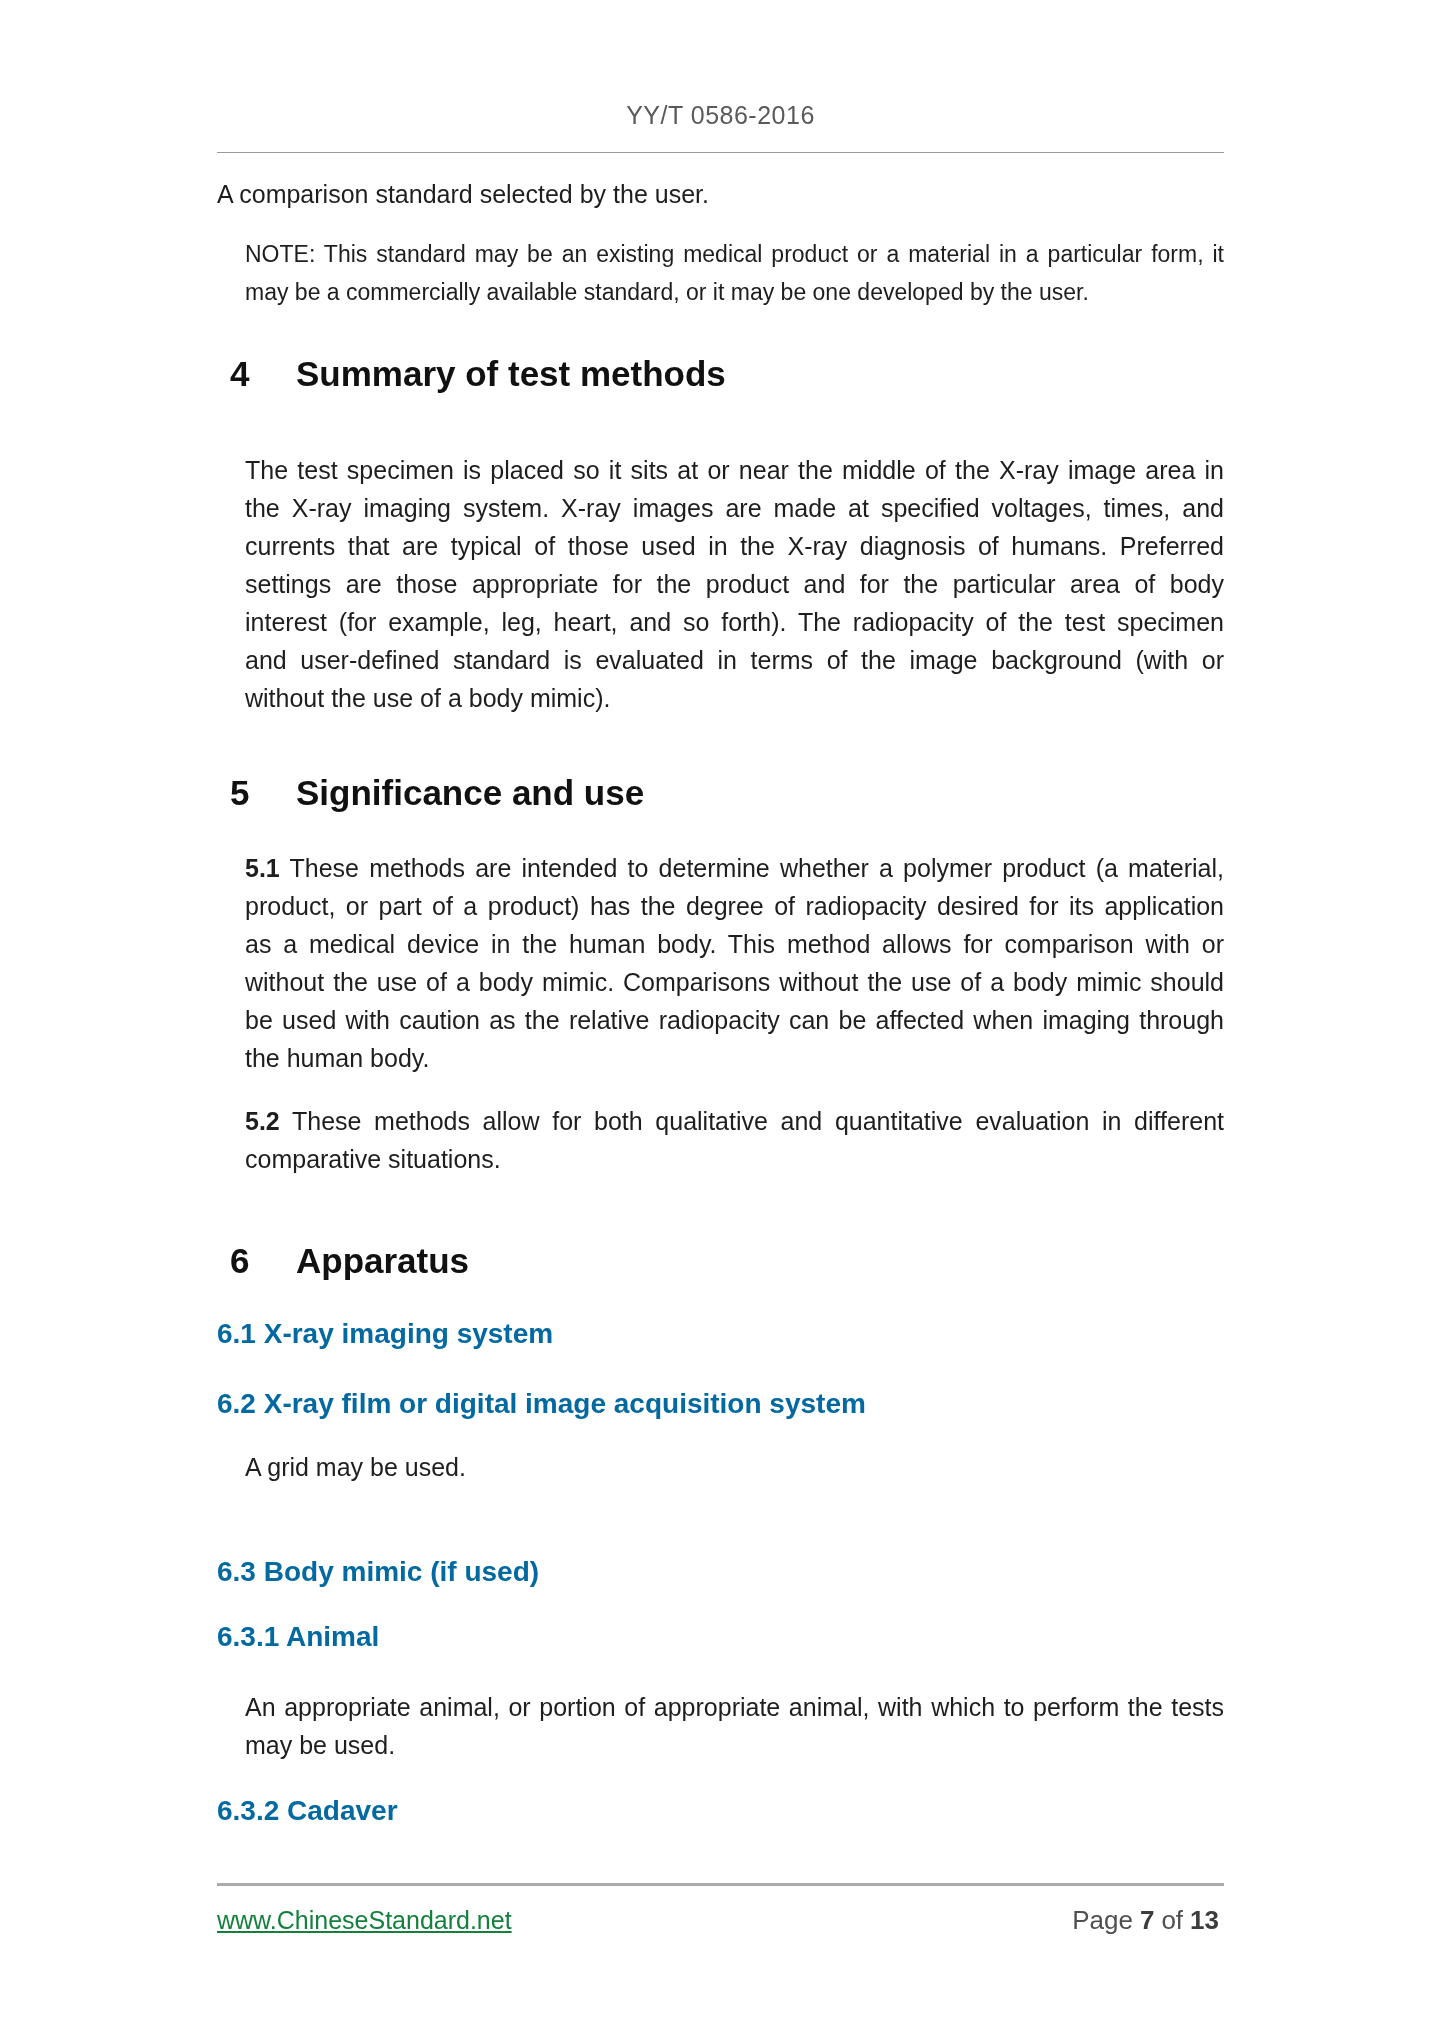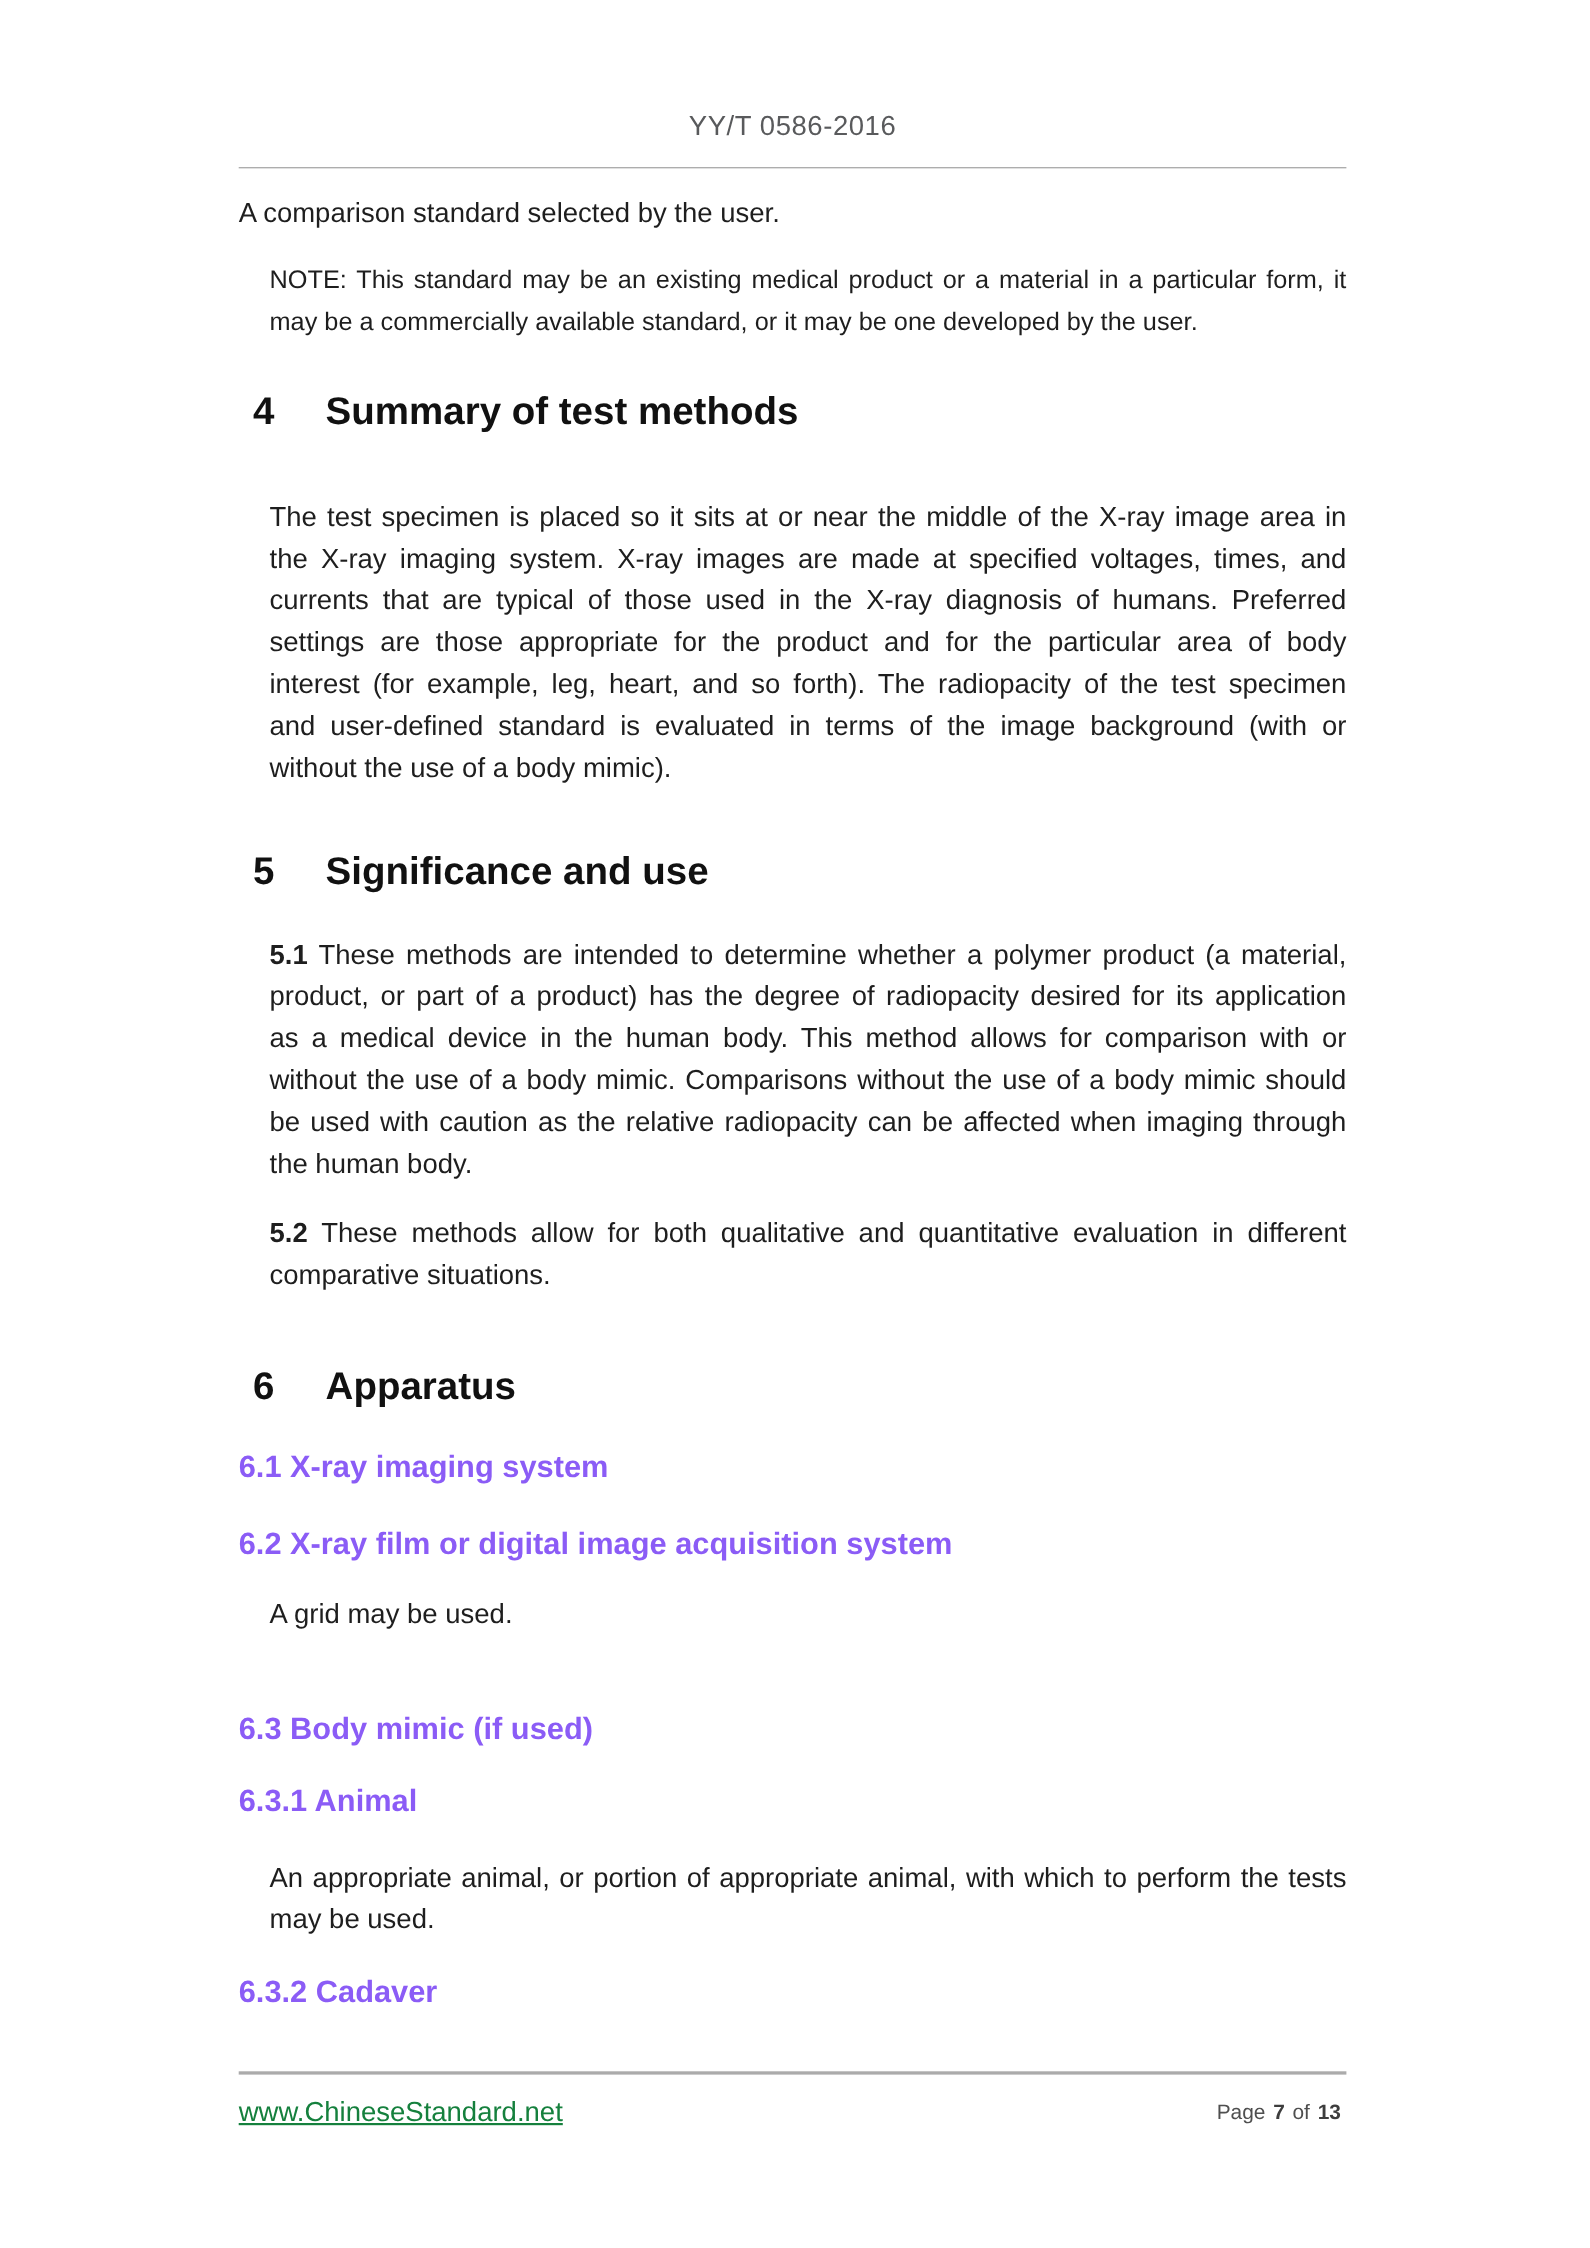--- a/index.html
+++ b/index.html
@@ -29,32 +29,32 @@
   .para .line { text-align: justify; text-align-last: justify; margin-left: 28px; }
   .para .line:last-child { text-align-last: left; }
 
   .h-main {
     margin: 13px; font-size: 35px; line-height: 50px;
     font-weight: bold; color: #111111; white-space: nowrap;
   }
   .h-main .h-num { display: inline-block; width: 66px; }
   .h-sub {
     margin: 0; font-size: 28px; line-height: 38px;
-    font-weight: bold; color: #8b5cf6; white-space: nowrap;
+    font-weight: bold; color: #0369a1; white-space: nowrap;
   }
   p.single { margin: 0; }
 
   .footer-left {
     position: absolute; left: 217px; top: 1908px;
     font-size: 25px; line-height: 25px; color: #4f4f4f;
   }
   .footer-left a { color: #15803d; text-decoration: underline; cursor: pointer; }
   .footer-right {
     position: absolute; right: 222px; top: 1908px;
-    font-size: 19px; line-height: 25px; color: #4f4f4f;
+    font-size: 26px; line-height: 25px; color: #4f4f4f;
     display: flex; gap: 7px;
   }
   .footer-right b { color: #3d3d3d; }
 </style>
 </head>
 <body>
 
 <div class="page">
 
   <div class="doc-header">

